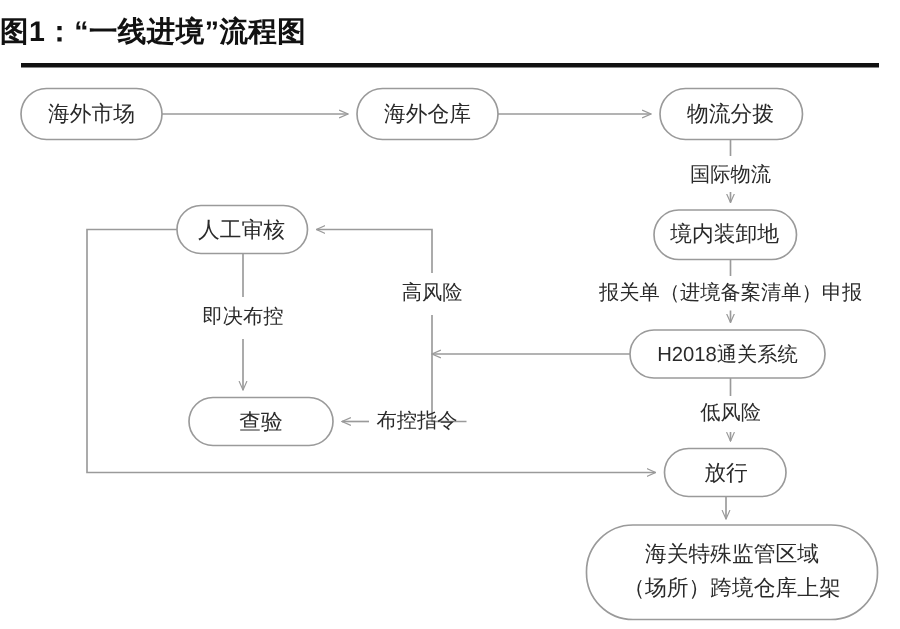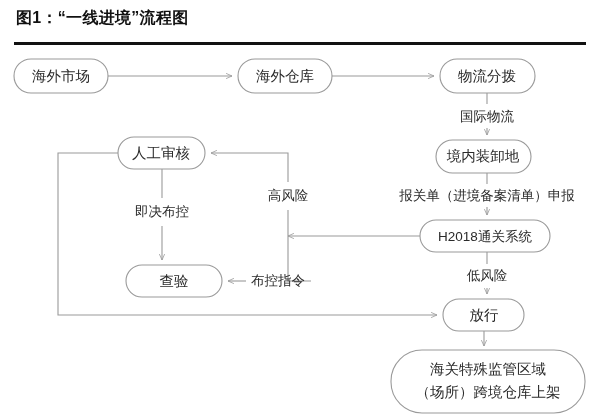--- a/index.html
+++ b/index.html
@@ -15,23 +15,23 @@
     position: relative;
     overflow: hidden;
   }
   #figure-root {
     position: relative;
     width: 600px;
     height: 419px;
   }
   .fig-title {
     position: absolute;
-    left: 16px;
+    left: 0;
     top: 8px;
-    font-size: 16px;
+    font-size: 19px;
     font-weight: bold;
     letter-spacing: 0.3px;
     color: #111111;
     white-space: nowrap;
   }
   .title-rule {
     position: absolute;
     left: 14px;
     top: 42px;
     width: 572px;

